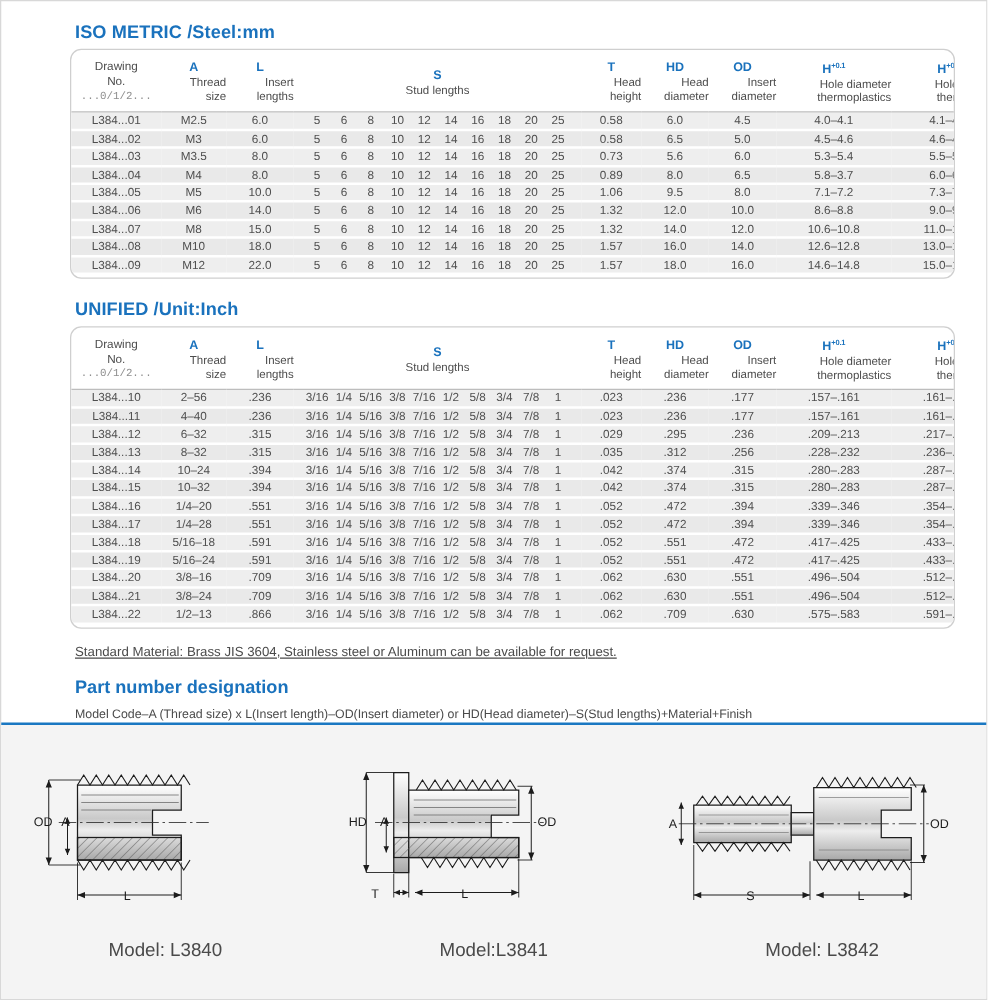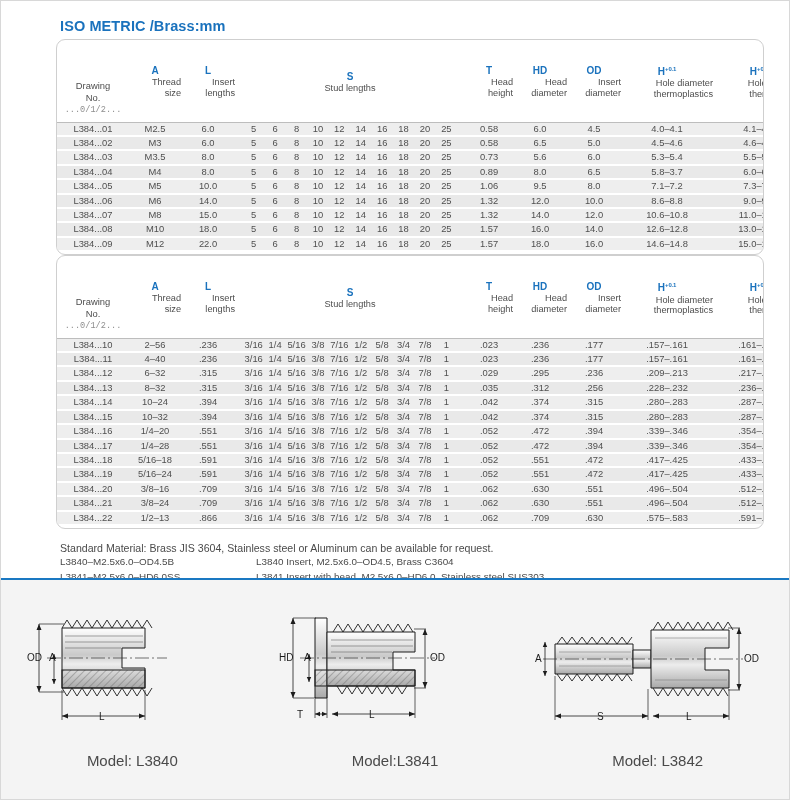--- a/index.html
+++ b/index.html
@@ -79,21 +79,20 @@
     text-align: right;
   }
   thead tr { border-bottom: 1px solid #bdbdbd; }
 
   .hdr-drawing {
     line-height: 11.5px;
     font-size: 9.4px;
     color: #4d4d4d;
     padding: 5px 0 5px 0;
     display: block;
-    margin-top: 33px;
   }
   .hdr-drawing .faint { color: #8e8e8e; font-size: 8.6px; font-family: Liberation Mono, monospace; }
 
   
   tbody tr {
     background: #eeeeee;
     border-bottom: 2px solid #ffffff;
     height: 12.4px;
   }
   tbody tr:nth-child(even) { background: #e9e9e9; }
@@ -113,20 +112,21 @@
     font-size: 9.2px;
     color: #4d4d4d;
     padding-bottom: 6px;
   }
 
   
   .material-note {
     font-size: 10.6px;
     color: #4a4a4a;
     margin: 13px 0 0 4px;
+    text-decoration: underline;
   }
   .part-title {
     color: #1a72bd;
     font-size: 14.5px;
     font-weight: bold;
     margin: 14px 0 6px 4px;
   }
   .part-lines { margin-left: 4px; }
   .part-model-line {
     font-size: 9.9px;
@@ -176,21 +176,21 @@
   }
   svg { display: block; }
 </style>
 </head>
 <body>
 
 <div class="page-frame"></div>
 
 <div class="specs-area">
 
-  <h2 class="section-title">ISO METRIC /Brass:mm</h2>
+  <h2 class="section-title">ISO METRIC /Steel:mm</h2>
 
   <div class="table-card">
     <table class="spec">
       <colgroup>
         <col style="width:72px">
           <col style="width:52px">
           <col style="width:54px">
         <col style="width:230px">
           <col style="width:48px">
           <col style="width:54px">
@@ -455,20 +455,21 @@
             <td>1.57</td>
             <td>18.0</td>
             <td>16.0</td>
             <td>14.6–14.8</td>
             <td>15.0–15.4</td>
           </tr>
         </tbody>
     </table>
   </div>
 
+  <h2 class="section-title" style="margin-top:17px">UNIFIED /Unit:Inch</h2>
 
   <div class="table-card">
     <table class="spec">
       <colgroup>
         <col style="width:72px">
           <col style="width:52px">
           <col style="width:54px">
         <col style="width:230px">
           <col style="width:48px">
           <col style="width:54px">
@@ -831,21 +832,23 @@
             <td>.630</td>
             <td>.575–.583</td>
             <td>.591–.606</td>
           </tr>
         </tbody>
     </table>
   </div>
 
   <div class="material-note">Standard Material: Brass JIS 3604, Stainless steel or Aluminum can be available for request.</div>
 
+  <h2 class="part-title">Part number designation</h2>
   <div class="part-lines">
+    <div class="part-model-line">Model Code–A (Thread size) x L(Insert length)–OD(Insert diameter) or HD(Head diameter)–S(Stud lengths)+Material+Finish</div>
     <div id="part-examples">
         <div class="part-example">
           <span class="code">L3840–M2.5x6.0–OD4.5B</span>
           <span>L3840 Insert, M2.5x6.0–OD4.5, Brass C3604</span>
         </div>
         <div class="part-example">
           <span class="code">L3841–M2.5x6.0–HD6.0SS</span>
           <span>L3841 Insert with head, M2.5x6.0–HD6.0, Stainless steel SUS303</span>
         </div>
         <div class="part-example">

